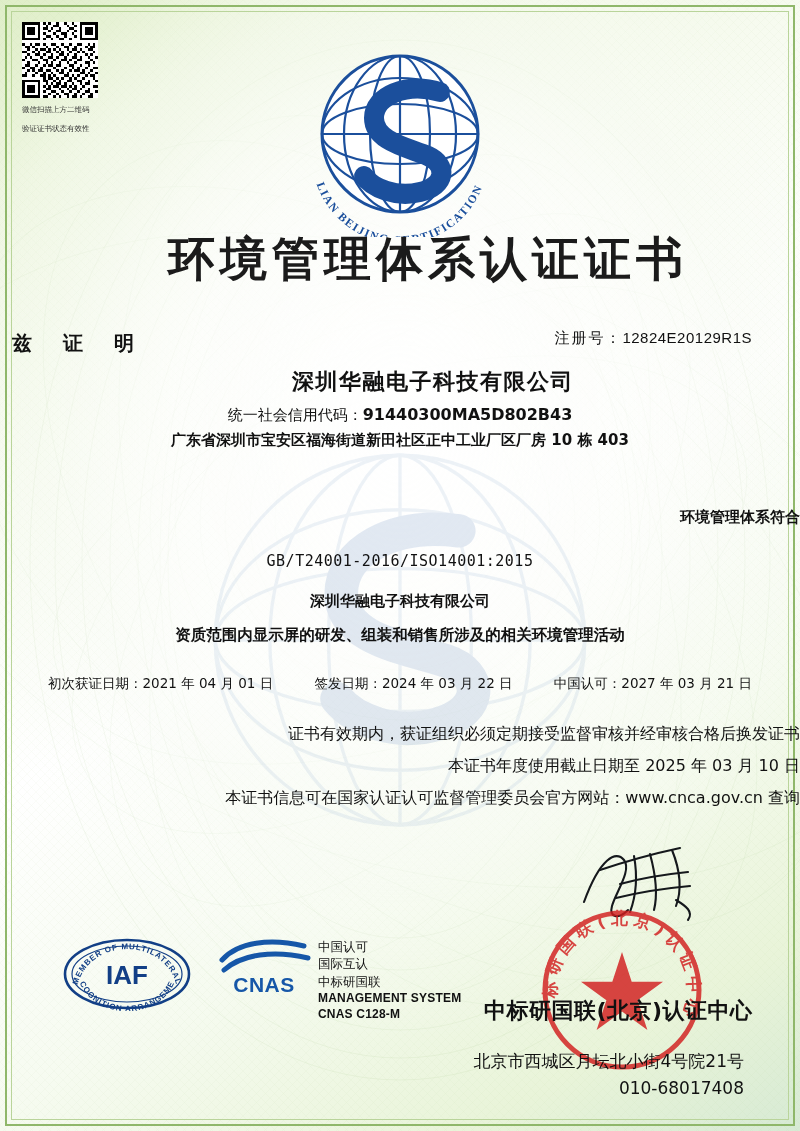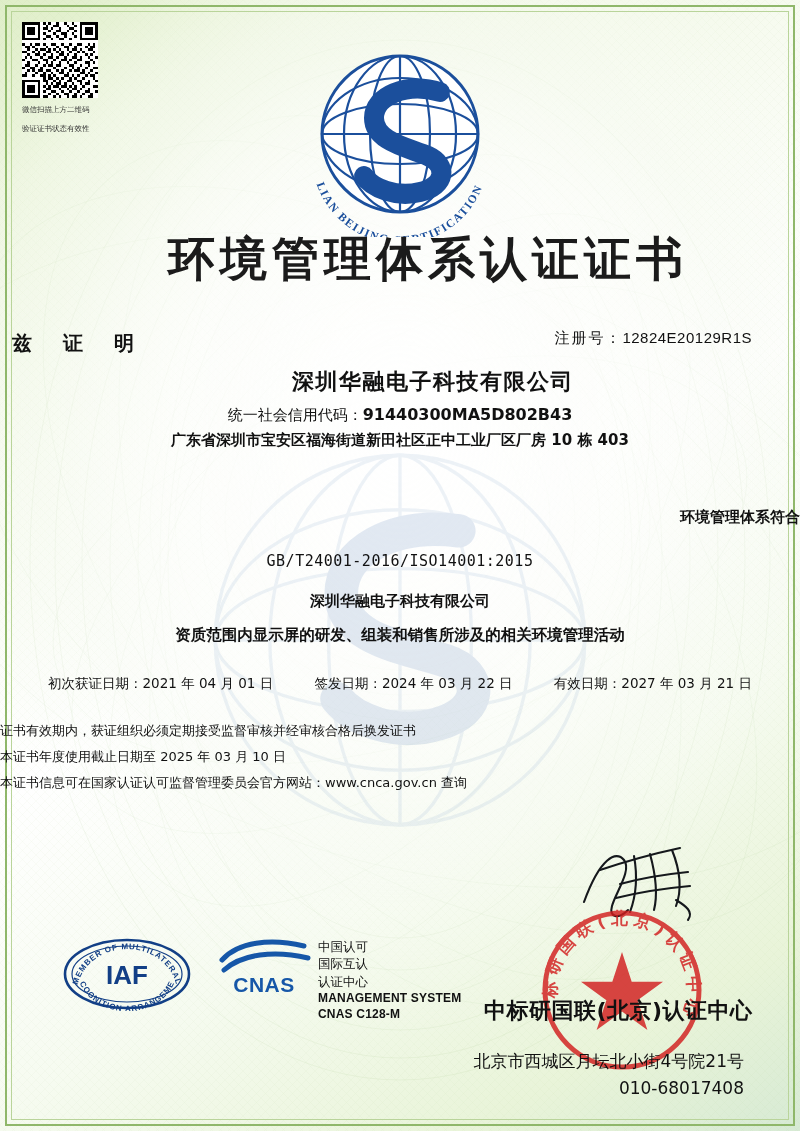--- a/index.html
+++ b/index.html
@@ -229,23 +229,23 @@
     font-family: "DejaVu Sans", sans-serif;
     font-size: 13.5px;
     color: #111;
   }
 
   .notes {
     position: absolute;
     top: 718px;
     left: 0;
     width: 100%;
-    text-align: left;
-    font-family: "DejaVu Sans", sans-serif;
-    font-size: 13px;
+    text-align: right;
+    font-family: "DejaVu Sans", sans-serif;
+    font-size: 16px;
     color: #111;
     line-height: 2.0;
   }
 
   
   .iaf-logo {
     position: absolute;
     left: 62px;
     top: 937px;
     width: 130px;
@@ -655,21 +655,21 @@
   <div class="scope-text">资质范围内显示屏的研发、组装和销售所涉及的相关环境管理活动</div>
 
   <div class="dates-row">
     <div>
       <span>初次获证日期：</span><span>2021 年 04 月 01 日</span>
     </div>
     <div>
       <span>签发日期：</span><span>2024 年 03 月 22 日</span>
     </div>
     <div>
-      <span>有效日期：</span><span>2027 年 03 月 21 日</span>
+      <span>中国认可：</span><span>2027 年 03 月 21 日</span>
     </div>
   </div>
 
   <div class="notes">
     <div>证书有效期内，获证组织必须定期接受监督审核并经审核合格后换发证书</div>
     <div>本证书年度使用截止日期至 2025 年 03 月 10 日</div>
     <div>本证书信息可在国家认证认可监督管理委员会官方网站：www.cnca.gov.cn 查询</div>
   </div>
 
   <svg class="signature" viewBox="0 0 130 90" xmlns="http://www.w3.org/2000/svg">
@@ -718,21 +718,21 @@
     <g fill="none" stroke="#1657a8" stroke-width="5" stroke-linecap="round">
       <path d="M10 26 C26 8 58 4 92 12"></path>
       <path d="M12 36 C30 20 62 16 96 24"></path>
     </g>
     <text x="52" y="58" font-family="Liberation Sans, sans-serif" font-size="21" font-weight="bold" fill="#1657a8" text-anchor="middle" letter-spacing="0.5">CNAS</text>
   </svg>
 
   <div class="cnas-text">
     <div>中国认可</div>
     <div>国际互认</div>
-    <div>认证中心</div>
+    <div>中标研国联</div>
     <div class="en">MANAGEMENT SYSTEM</div>
     <div class="en">CNAS C128-M</div>
   </div>
 
   <div class="center-name">中标研国联(北京)认证中心</div>
 
   <div class="footer-address">
     <div>北京市西城区月坛北小街4号院21号</div>
     <div>010-68017408</div>
   </div>

